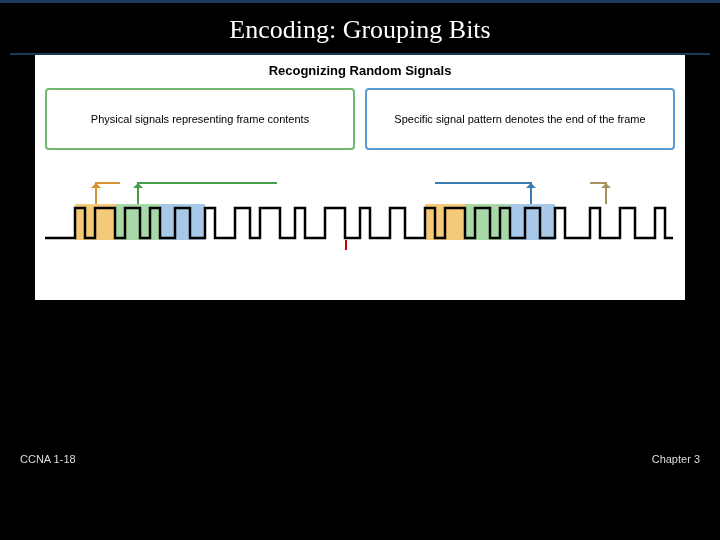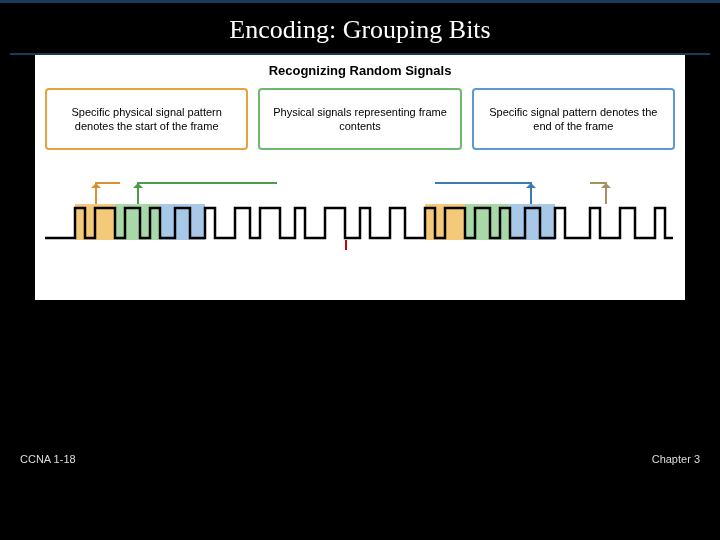--- a/index.html
+++ b/index.html
@@ -136,21 +136,20 @@
 </head>
 <body>
 
 <div class="slide">
   <h1 class="title">Encoding: Grouping Bits</h1>
 
   <div class="diagram-area">
     <div class="subtitle">Recognizing Random Signals</div>
 
     <div class="boxes">
-      <div class="box box-orange">Specific physical signal pattern denotes the start of the frame</div>
       <div class="box box-green">Physical signals representing frame contents</div>
       <div class="box box-blue">Specific signal pattern denotes the end of the frame</div>
     </div>
 
     <div class="signal-wrap">
 
       <div class="stripe orange" style="left:30px;  width:40px;"></div>
       <div class="stripe green" style="left:70px;  width:45px;"></div>
       <div class="stripe blue" style="left:115px; width:45px;"></div>
       <div class="stripe orange" style="left:380px; width:40px;"></div>

